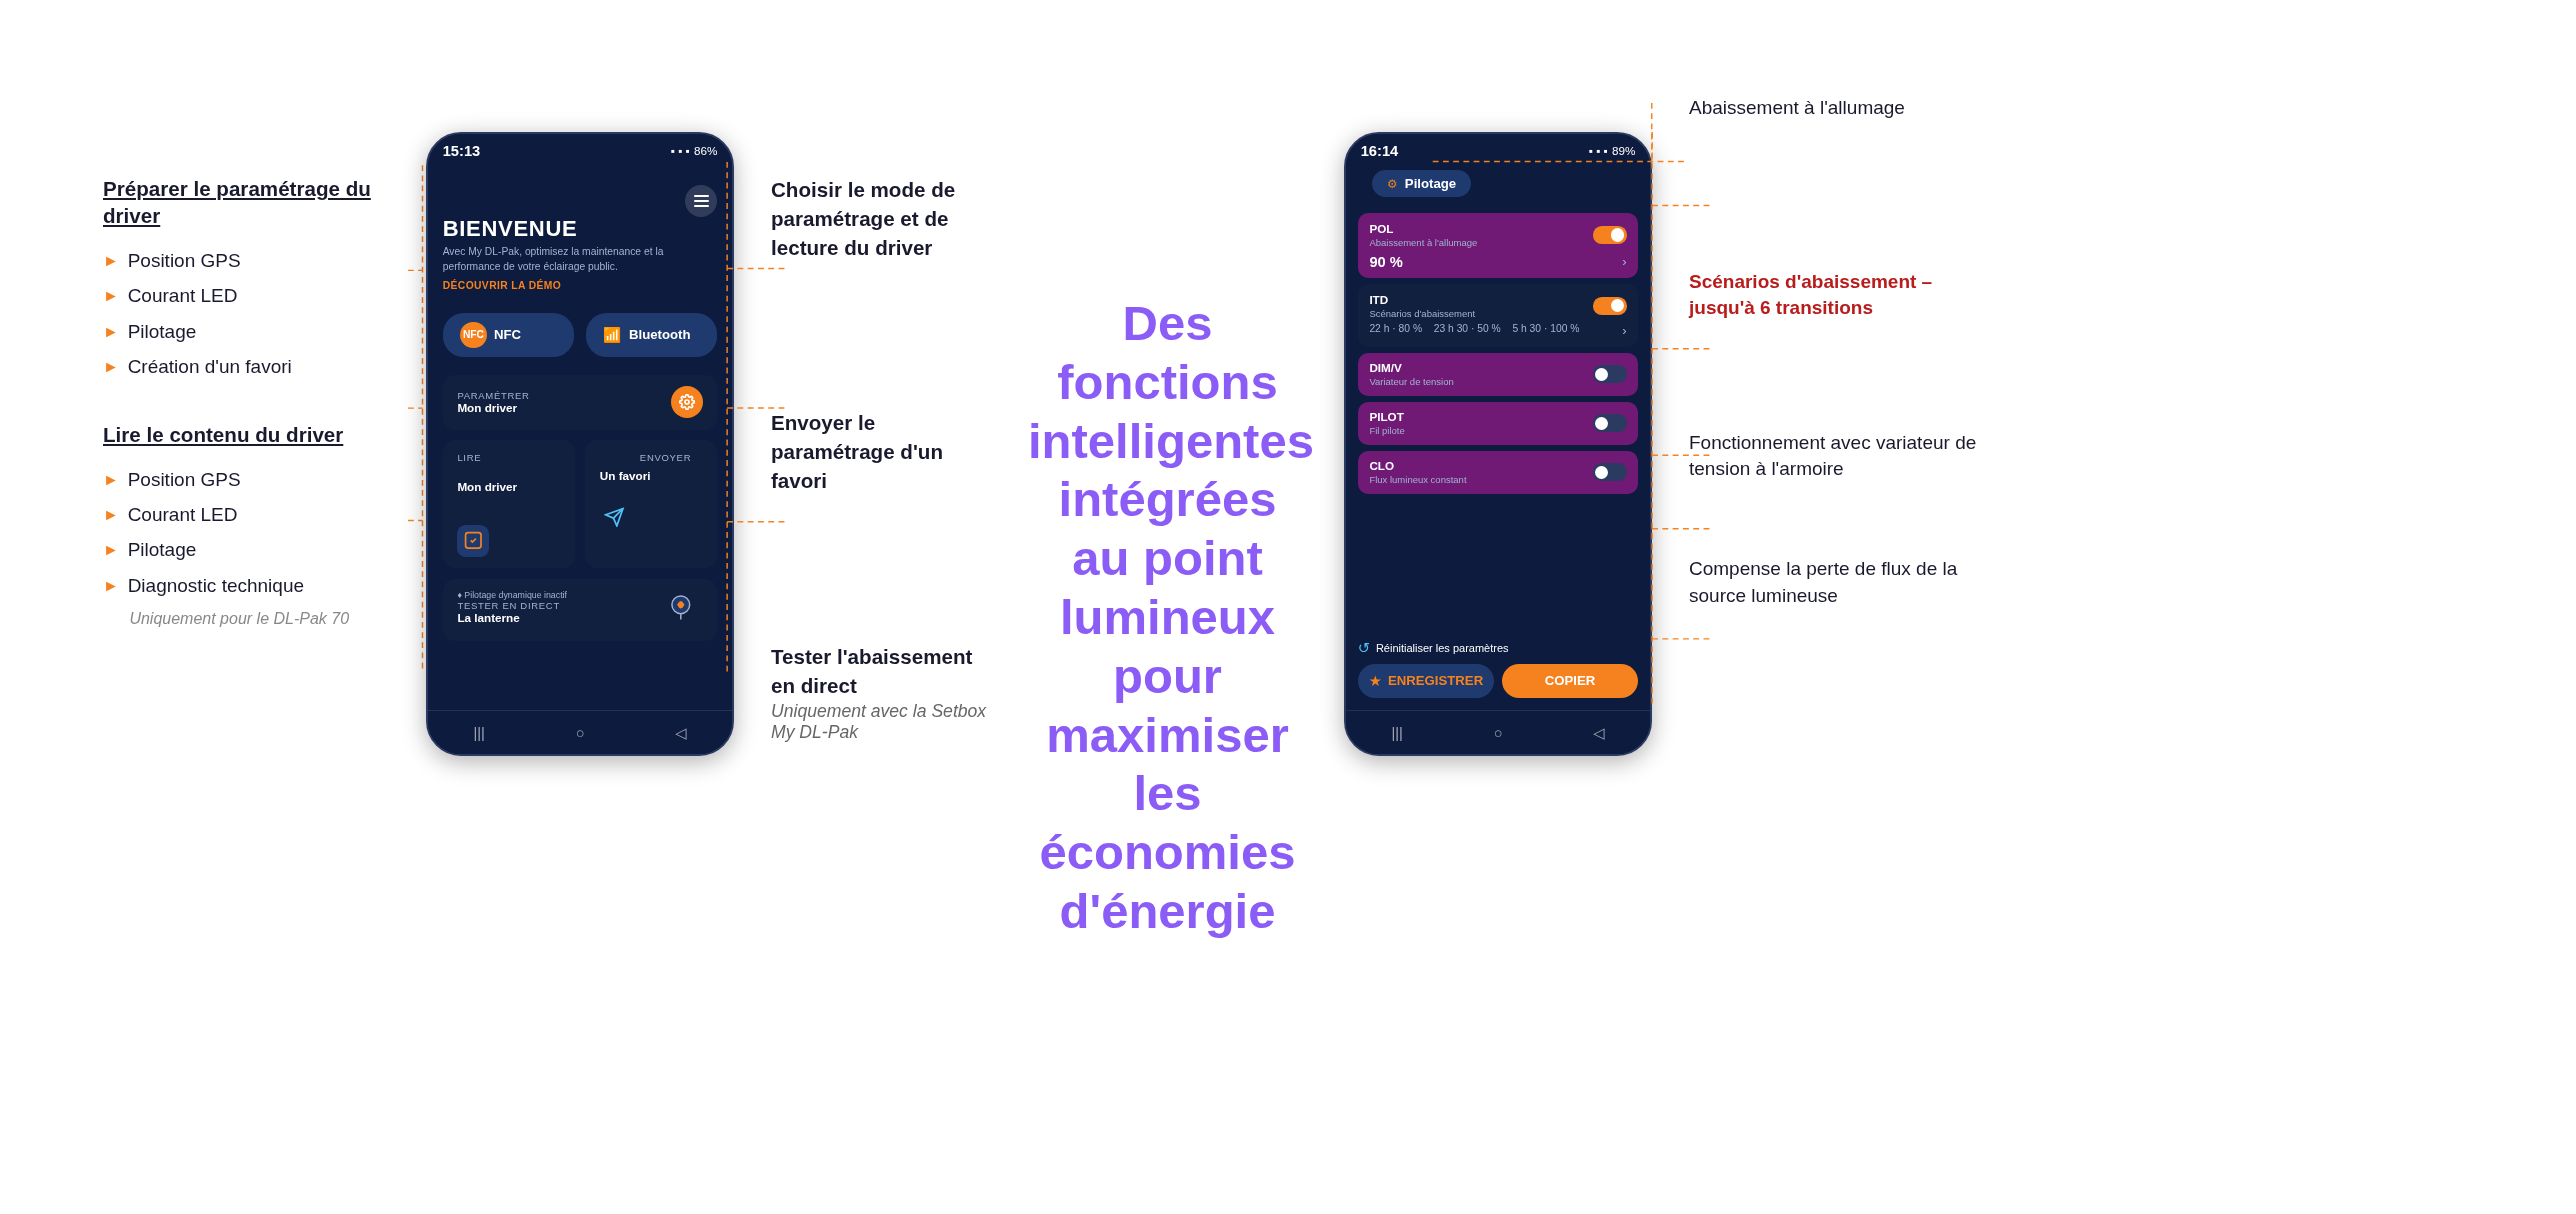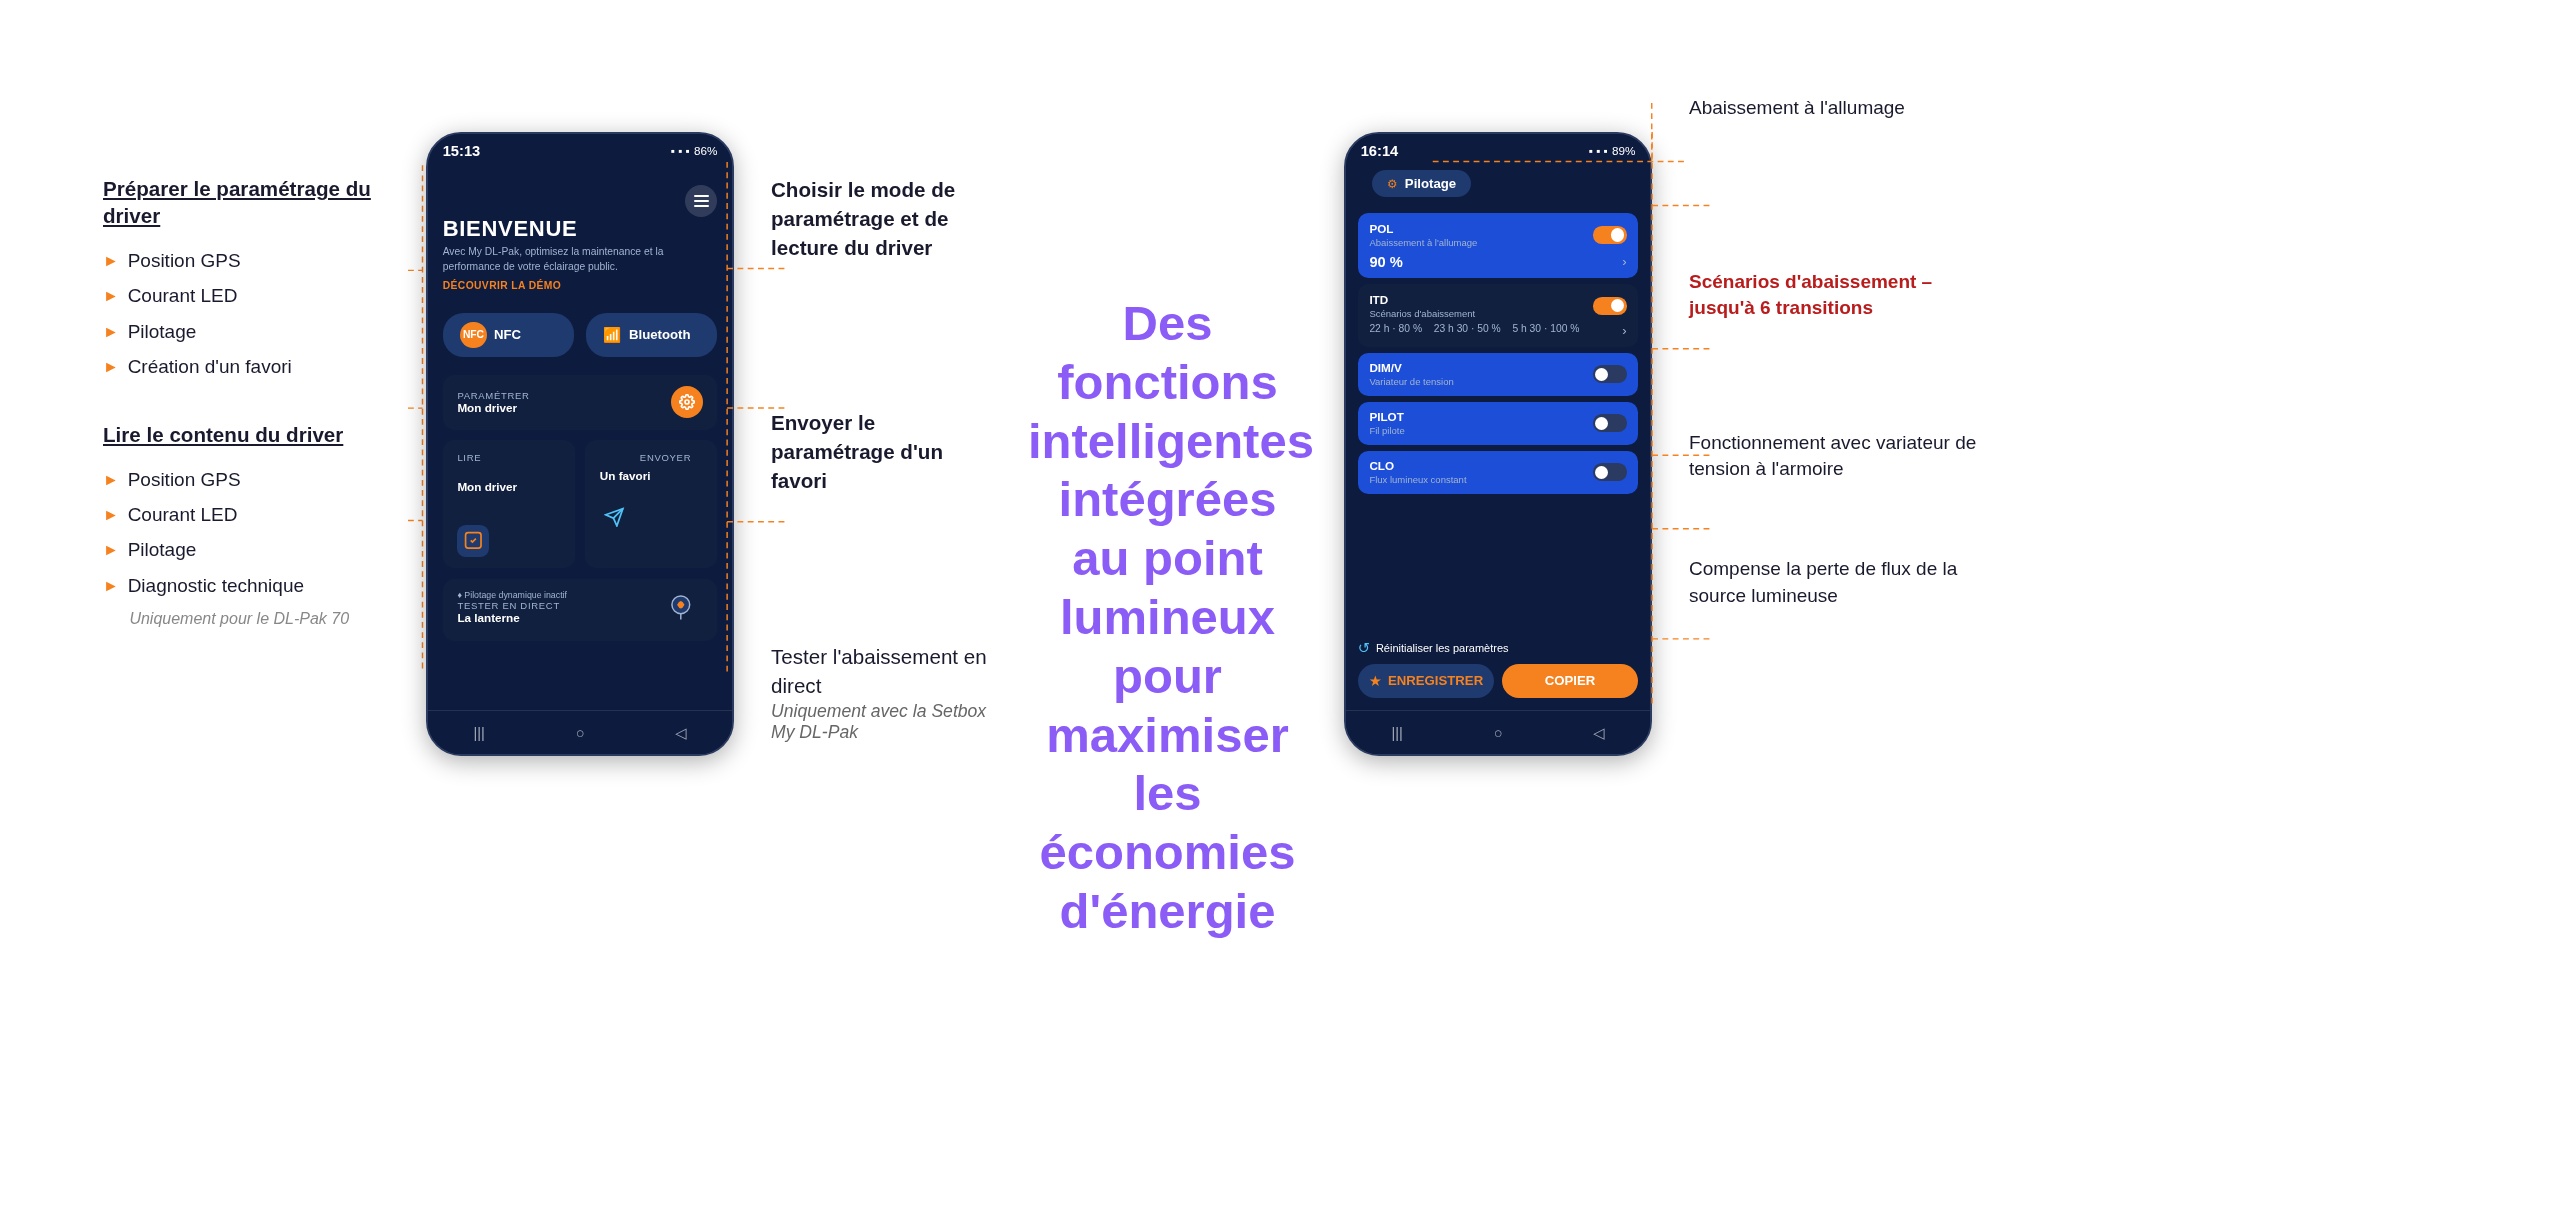--- a/index.html
+++ b/index.html
@@ -383,21 +383,21 @@
     }
 
     .pilotage-tab .tab-label {
       font-size: 13.2px;
       font-weight: 600;
       color: #ffffff;
     }
 
     .setting-row {
       margin: 5.9px 11.7px;
-      background: #1d4ed8;
+      background: #701a75;
       border-radius: 10.3px;
       padding: 8.8px 11.7px;
     }
 
     .setting-row .row-title {
       font-size: 11.7px;
       font-weight: 700;
       color: #ffffff;
       margin-bottom: 1.5px;
     }
@@ -694,21 +694,21 @@
   </div>
 
   <div class="mid-labels-block">
     <div style="margin-bottom:147px;">
       <span style="font-size:20.6px;font-weight:700;color:#1a1a2e;line-height:1.4;">Choisir le mode de paramétrage et de lecture du driver</span>
     </div>
     <div style="margin-bottom:147px;">
       <span style="font-size:20.6px;font-weight:700;color:#1a1a2e;line-height:1.4;">Envoyer le paramétrage d'un favori</span>
     </div>
     <div>
-      <span style="font-size:20.6px;font-weight:400;color:#1a1a2e;line-height:1.4;">Tester l'abaissement en direct</span>
+      <span style="font-size:20.6px;font-weight:700;color:#1a1a2e;line-height:1.4;">Tester l'abaissement en direct</span>
       <br>
       <span style="font-size:17.6px;color:#666;font-style:italic;">Uniquement avec la Setbox My DL-Pak</span>
     </div>
   </div>
 
   <div class="center-text-block">
     <p style="font-size:49px;font-weight:800;color:#8b5cf6;line-height:1.2;text-align:center;">Des fonctions intelligentes intégrées au point lumineux pour maximiser les économies d'énergie</p>
   </div>
 
   <div class="phone2-block">

